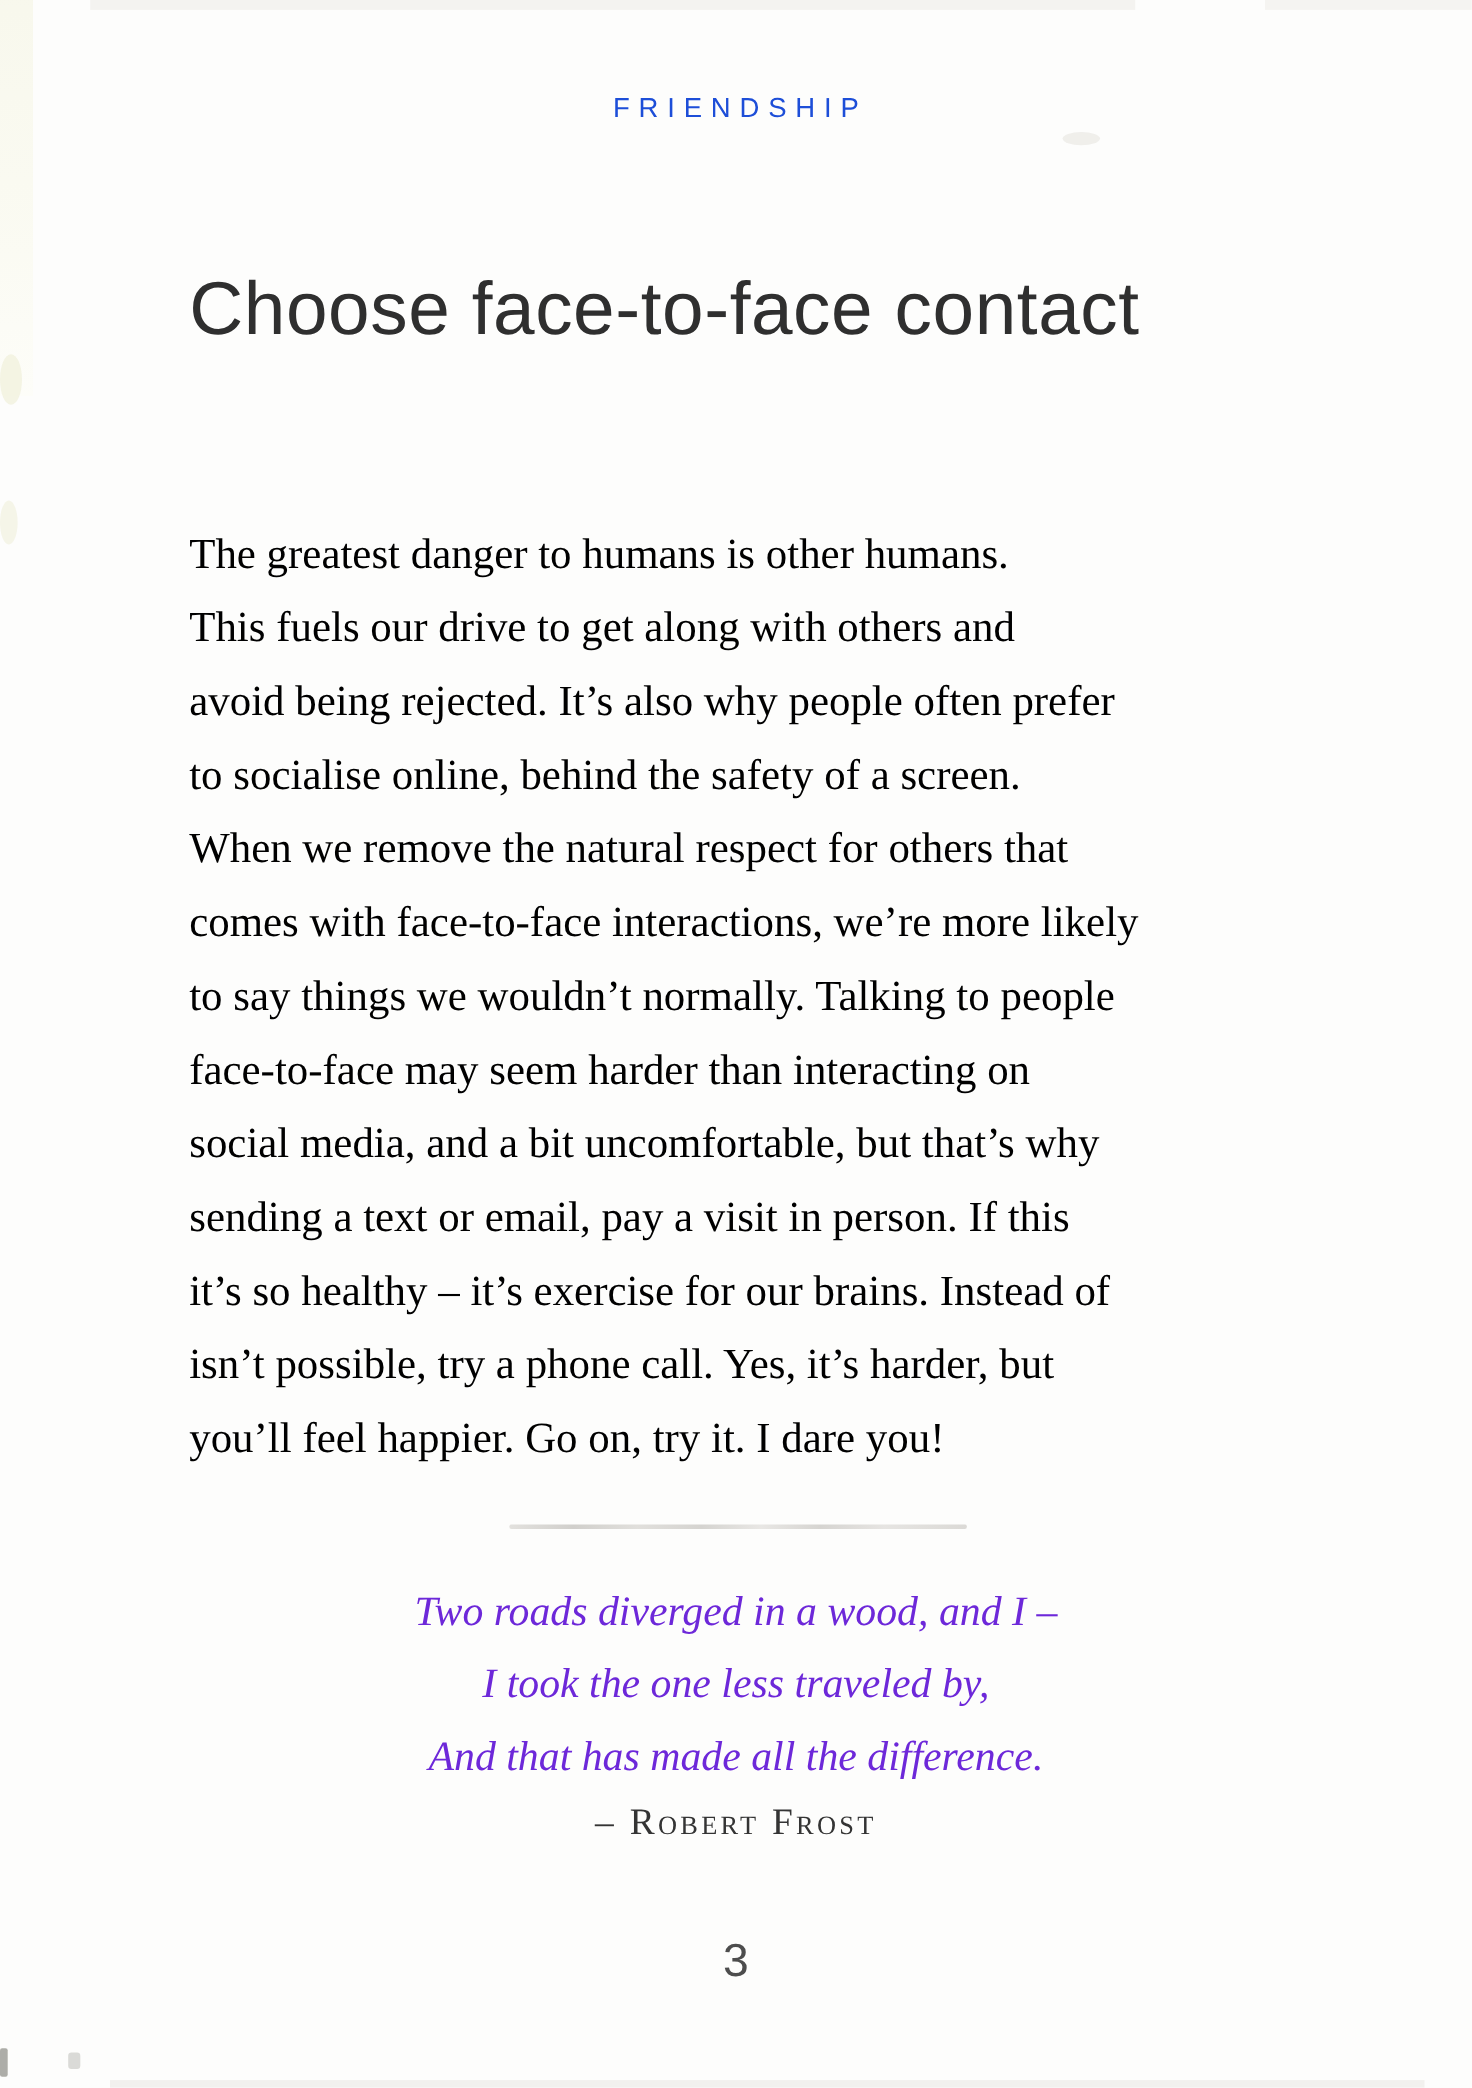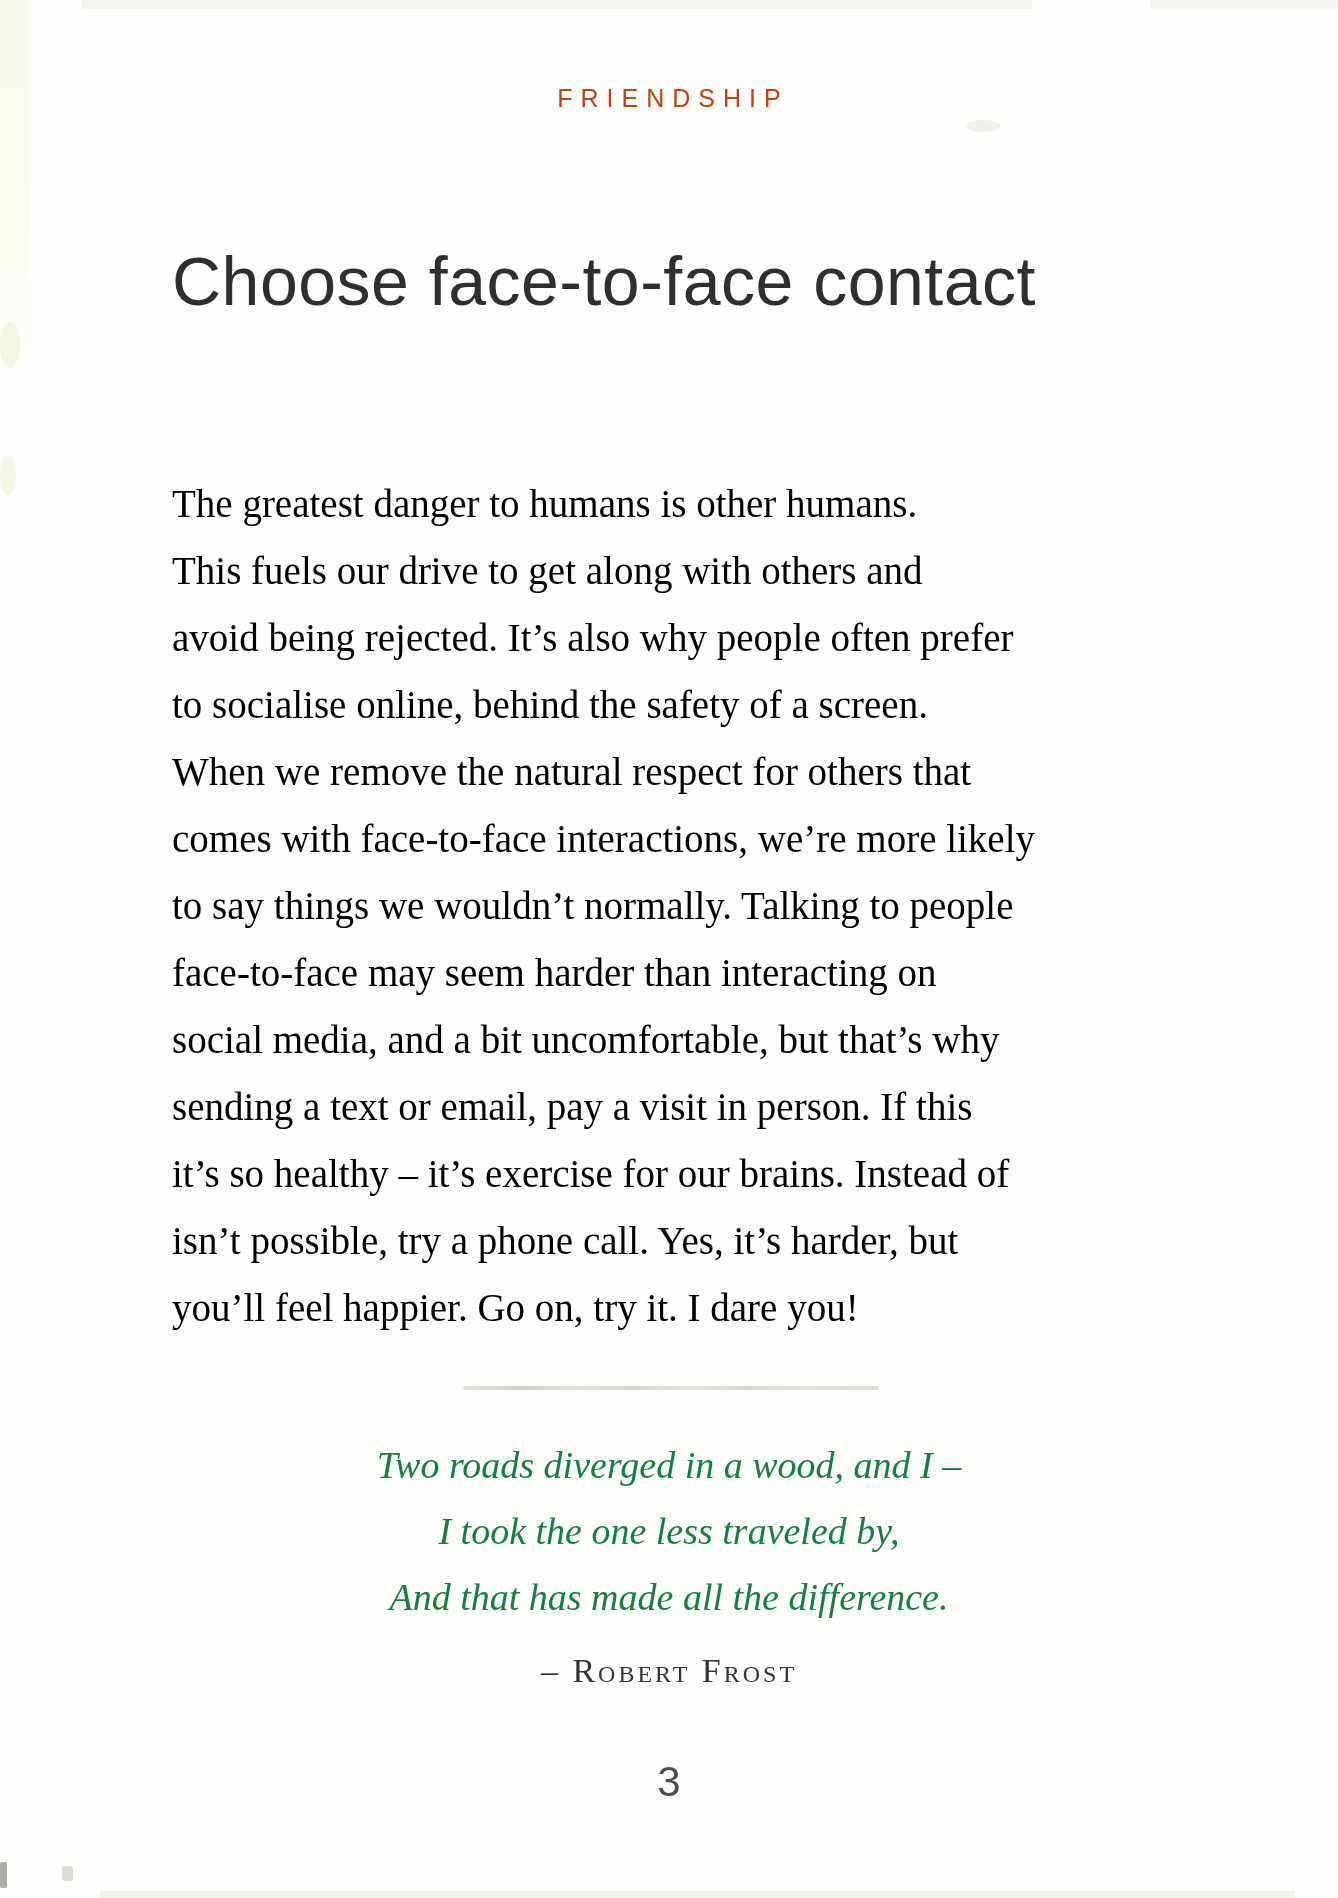--- a/index.html
+++ b/index.html
@@ -35,21 +35,21 @@
   
   .running-header {
     position: absolute;
     top: 84px; left: 0; width: 100%;
     text-align: center;
     font-family: "Liberation Sans", sans-serif;
     font-weight: 300;
     font-size: 25px;
     letter-spacing: 8px;
     text-indent: 8px; 
-    color: #c2410c;
+    color: #1d4ed8;
   }
 
   
   .chapter-title {
     position: absolute;
     top: 242px; left: 172px;
     font-family: "Liberation Sans", sans-serif;
     font-weight: 300;
     font-size: 68px;
     letter-spacing: 0.5px;
@@ -87,24 +87,24 @@
   .quote-block {
     position: absolute;
     top: 1432px; left: 0; width: 100%;
     text-align: center;
   }
   .quote-line {
     font-family: "Liberation Serif", serif;
     font-style: italic;
     font-size: 38px;
     line-height: 66px;
-    color: #15803d;
+    color: #6d28d9;
   }
   .quote-attribution {
-    margin-top: 22px;
+    margin-top: 8px;
     font-family: "Liberation Serif", serif;
     font-variant: small-caps;
     font-size: 34px;
     letter-spacing: 3px;
     color: #343434;
   }
 
   
   .page-number {
     position: absolute;

